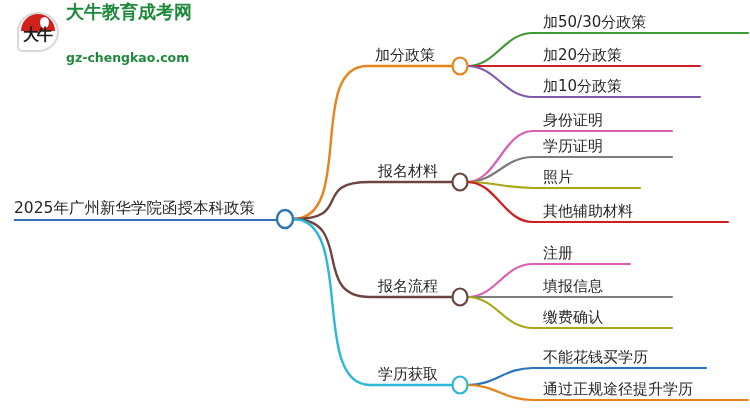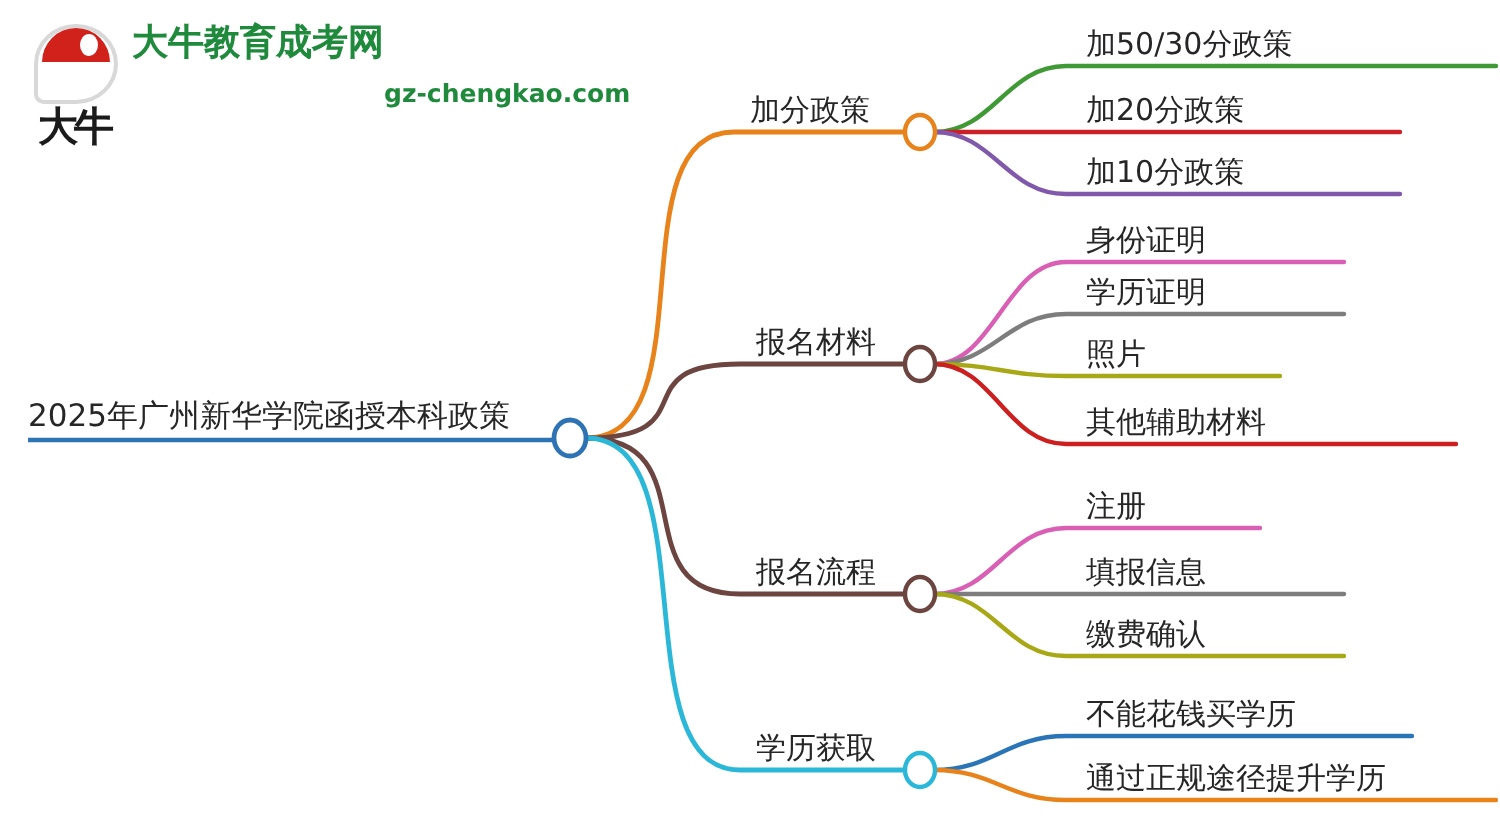--- a/index.html
+++ b/index.html
@@ -53,29 +53,28 @@
     left: 24px; top: 6px;
     width: 9px; height: 11px;
     border-radius: 50%;
     background: #ffffff;
   }
   #logo-mark .cn {
     position: absolute;
     left: 0; top: 15px;
     width: 42px;
     text-align: center;
-    font-size: 20px;
+    font-size: 16px;
     font-weight: bold;
     color: #1b1b1b;
     letter-spacing: -2px;
     line-height: 18px;
     font-family: "DejaVu Sans", sans-serif;
-    margin-top: 28px;
   }
-  #logo-text { display: flex; flex-direction: row; justify-content: center; }
+  #logo-text { display: flex; flex-direction: column; justify-content: center; }
   #logo-title {
     font-size: 18px;
     font-weight: bold;
     color: #1f8a3b;
     letter-spacing: 0px;
     line-height: 21px;
     white-space: nowrap;
     font-family: "DejaVu Sans", sans-serif;
   }
   #logo-url {

